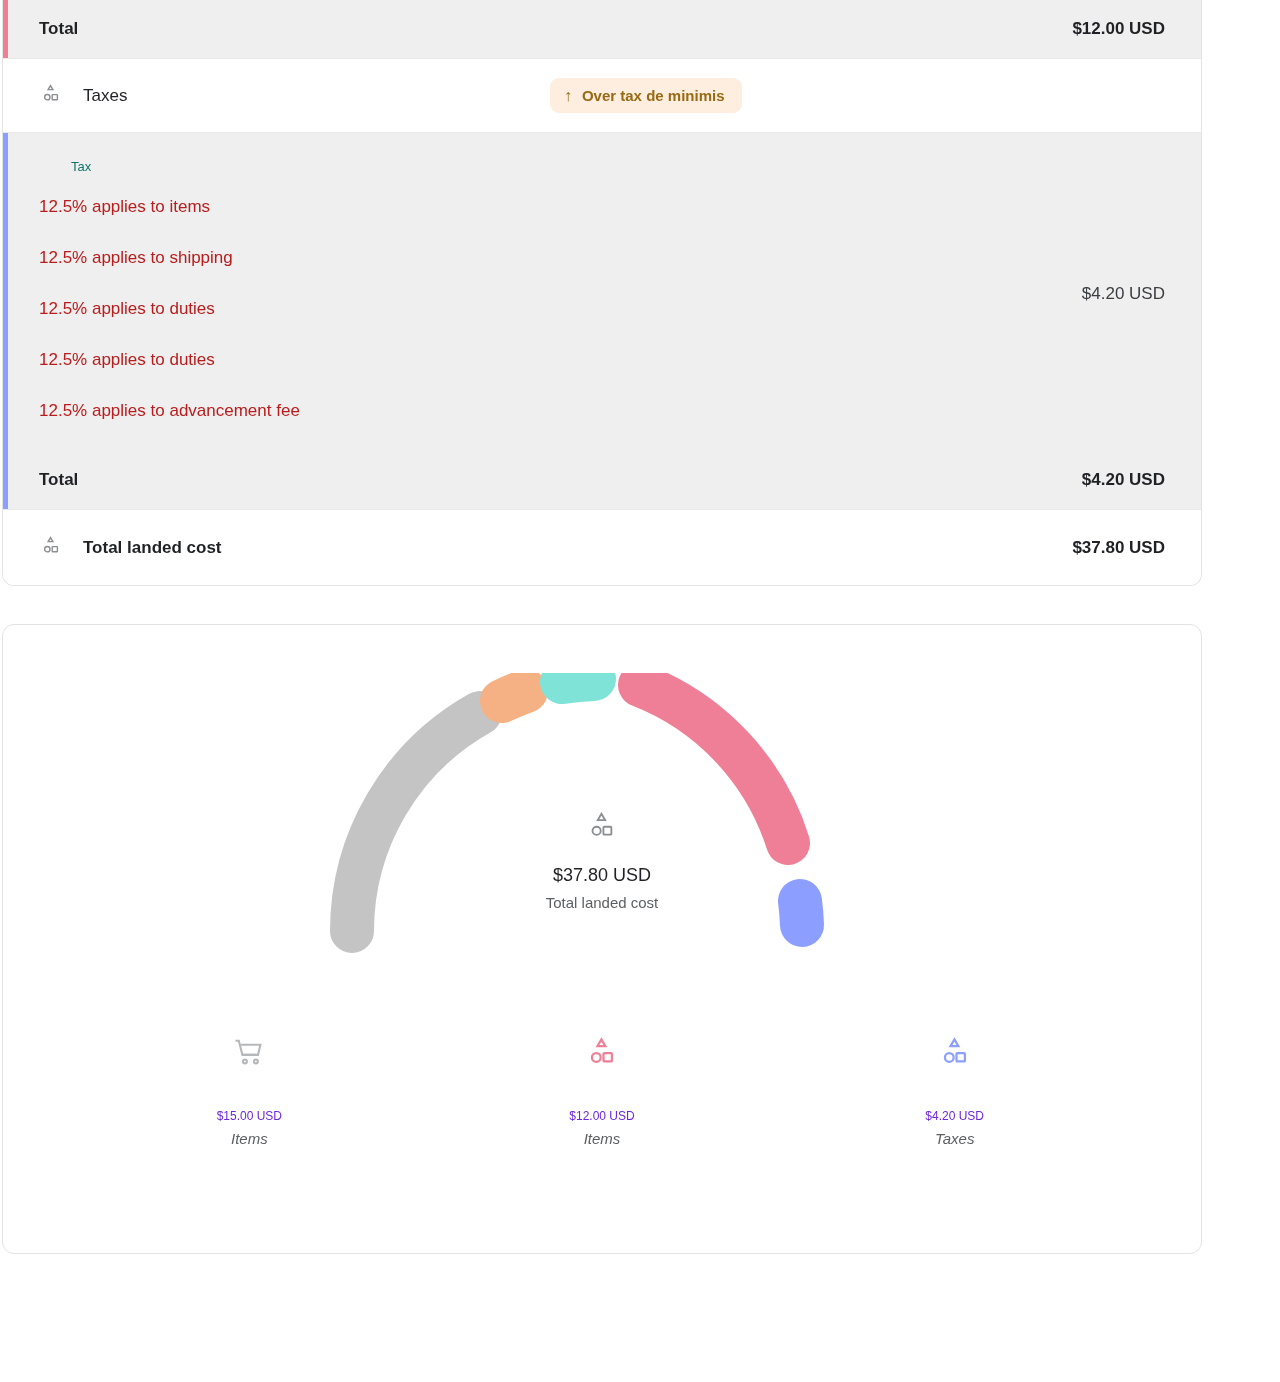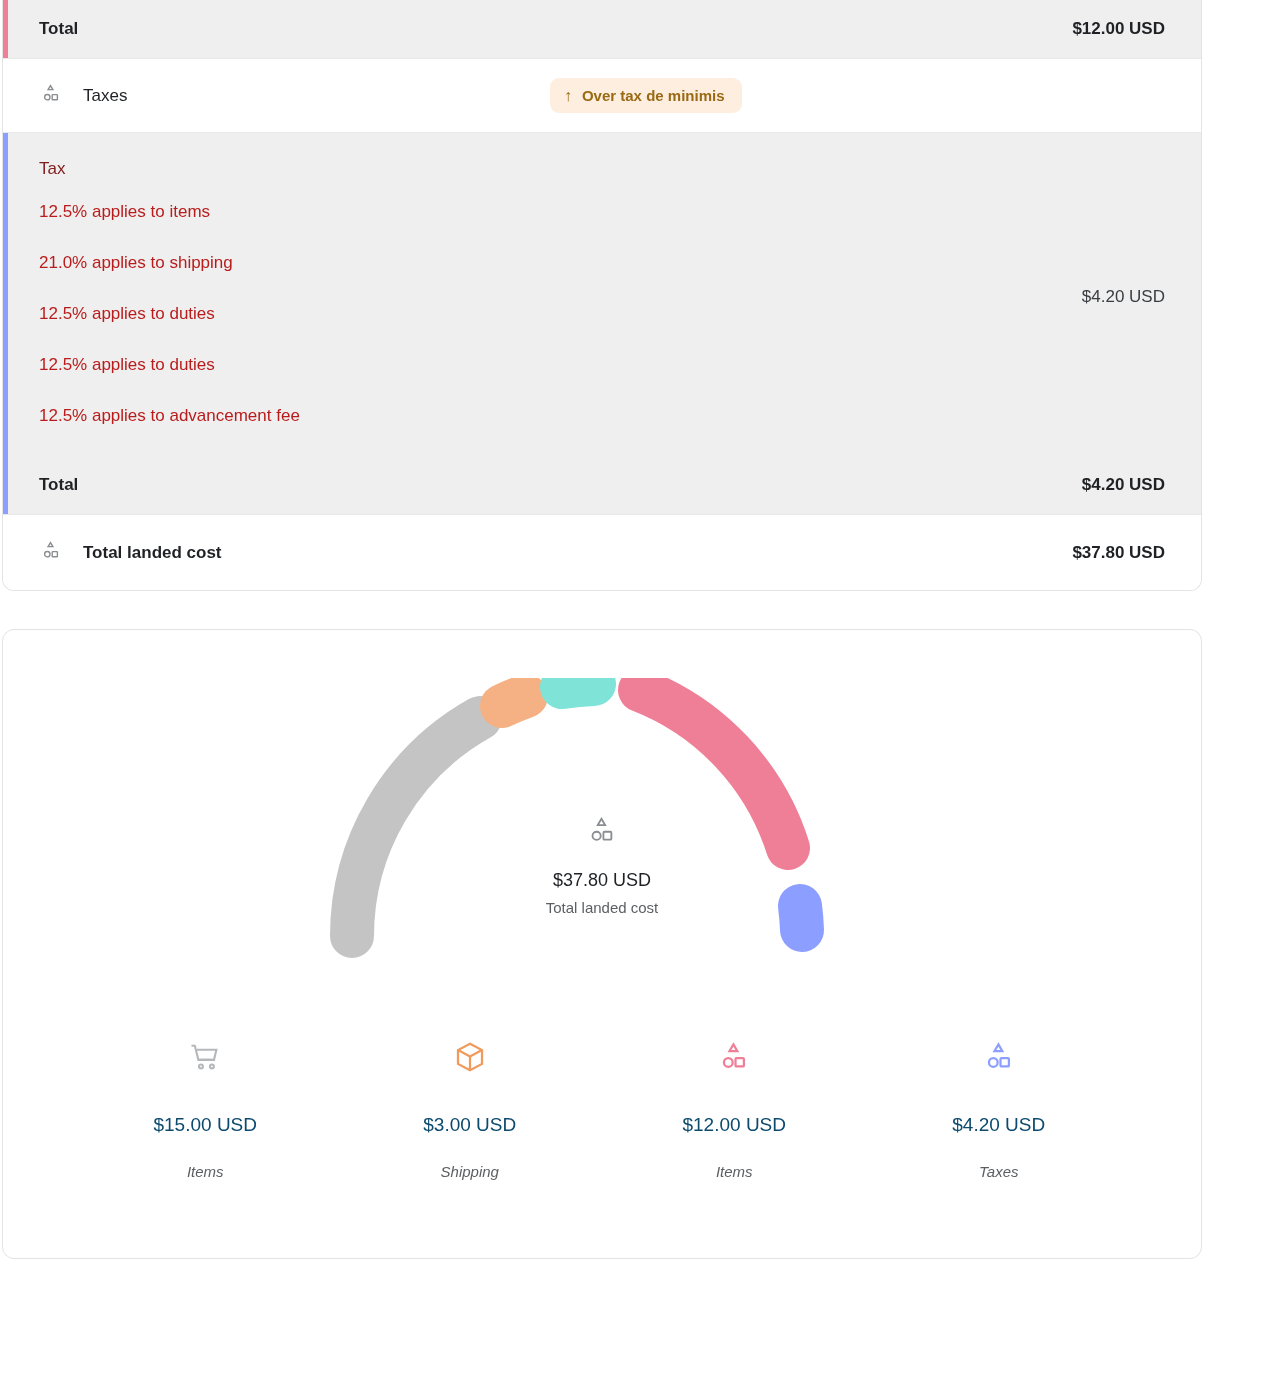--- a/index.html
+++ b/index.html
@@ -109,23 +109,24 @@
     left: 0; top: 0; bottom: 0;
     width: 5px;
     background: #8c9eff;
   }
   .tax-lines {
     display: flex;
     flex-direction: column;
     gap: 0;
   }
   .tax-heading {
-    font-size: 17px;
-    color: #7f1d1d;
+    font-size: 13px;
+    color: #0f766e;
     margin-bottom: 24px;
+    margin-left: 32px;
   }
   .tax-line {
     font-size: 17px;
     color: #b91c1c;
     line-height: 1;
     margin-bottom: 34px;
   }
   .tax-line:last-child { margin-bottom: 10px; }
   .tax-amount {
     margin-left: auto;
@@ -200,23 +201,23 @@
     text-align: center;
   }
   .legend-icon {
     height: 46px;
     display: flex;
     align-items: center;
     justify-content: center;
     margin-bottom: 34px;
   }
   .legend-value {
-    font-size: 19px;
-    color: #0c4a6e;
-    margin-bottom: 27px;
+    font-size: 12px;
+    color: #6d28d9;
+    margin-bottom: 7px;
   }
   .legend-label {
     font-size: 15px;
     color: #5c5f62;
     font-style: italic;
   }
 </style>
 </head>
 <body>
 
@@ -245,21 +246,21 @@
         <span class="arrow">↑</span>
         <span>Over tax de minimis</span>
       </div>
     </div>
 
     <div class="tax-detail">
       <span class="accent"></span>
       <div class="tax-lines">
         <div class="tax-heading">Tax</div>
         <div class="tax-line">12.5% applies to items</div>
-        <div class="tax-line">21.0% applies to shipping</div>
+        <div class="tax-line">12.5% applies to shipping</div>
         <div class="tax-line">12.5% applies to duties</div>
         <div class="tax-line">12.5% applies to duties</div>
         <div class="tax-line">12.5% applies to advancement fee</div>
       </div>
       <div class="tax-amount">$4.20 USD</div>
     </div>
 
     <div class="row row-grey">
       <span class="accent" style="background:#8c9eff"></span>
       <span class="row-label">Total</span>
@@ -320,31 +321,20 @@
             <path d="M3 4.5 h2.2 l2.4 9.4 h9.1"></path>
             <path d="M6.6 7.2 h13 l-1.6 6.7 H8.2"></path>
             <circle cx="9.3" cy="18.3" r="1.3"></circle>
             <circle cx="16.6" cy="18.3" r="1.3"></circle>
           </svg>
         </div>
         <div class="legend-value">$15.00 USD</div>
         <div class="legend-label">Items</div>
       </div>
 
-      <div class="legend-item">
-        <div class="legend-icon">
-          <svg width="36" height="36" viewBox="0 0 24 24" fill="none" stroke="#f09a5b" stroke-width="1.5">
-            <path d="M12 3.2 L20 7.4 V16.6 L12 20.8 L4 16.6 V7.4 Z"></path>
-            <path d="M4 7.4 L12 11.6 L20 7.4"></path>
-            <path d="M12 11.6 V20.8"></path>
-          </svg>
-        </div>
-        <div class="legend-value">$3.00 USD</div>
-        <div class="legend-label">Shipping</div>
-      </div>
 
 
       <div class="legend-item">
         <div class="legend-icon">
           <svg width="36" height="36" viewBox="0 0 24 24" fill="none" stroke="#ef7f96" stroke-width="1.5">
             <path d="M11.6 3.6 L14.2 8.0 L9.0 8.0 Z"></path>
             <circle cx="8.2" cy="15.6" r="2.9"></circle>
             <rect x="13.0" y="12.7" width="5.6" height="5.6" rx="0.7"></rect>
           </svg>
         </div>

